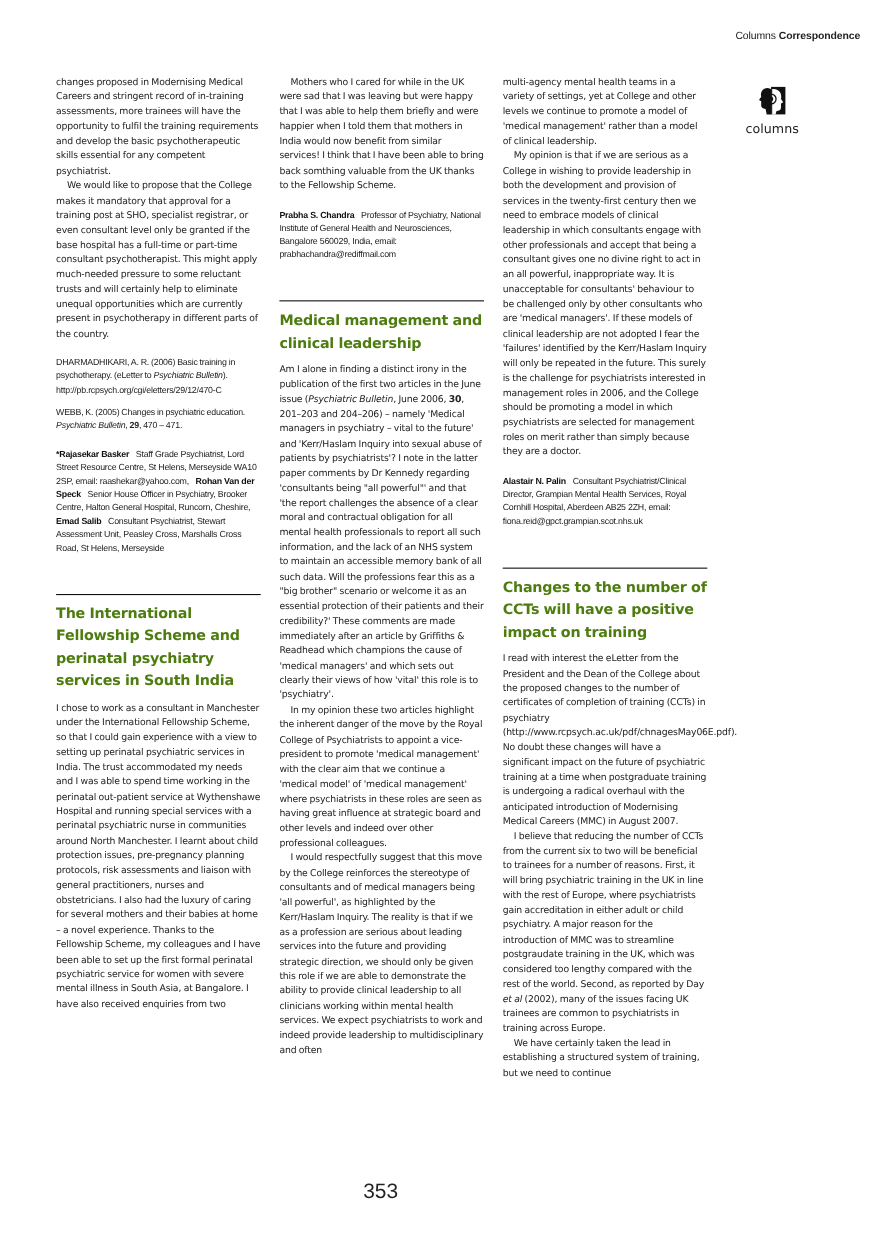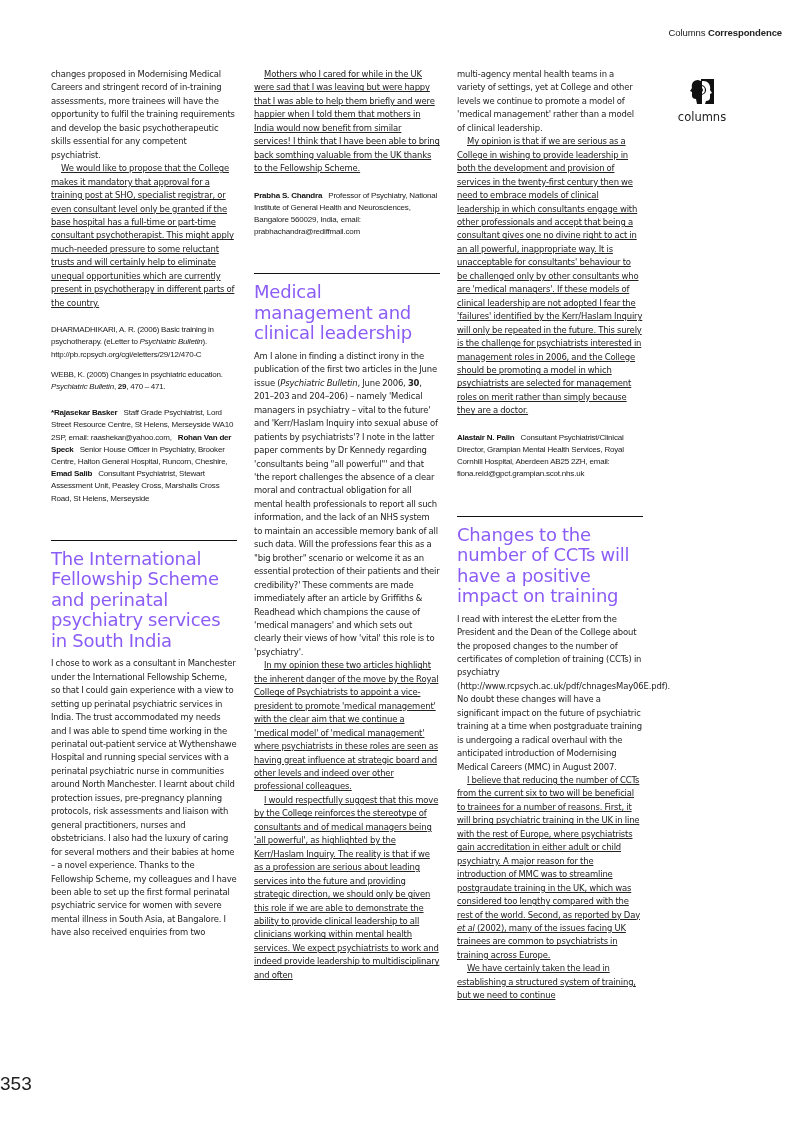--- a/index.html
+++ b/index.html
@@ -8,32 +8,32 @@
   .running-head { position: absolute; top: 27px; right: 18px; font-size: 9.5px; color: #222;
                   font-family: "Liberation Sans", sans-serif; letter-spacing: -0.1px; }
   .running-head b { font-weight: 700; }
   .badge { position: absolute; top: 78px; left: 672px; width: 60px; text-align: center; }
   .badge-logo { display: block; margin: 0 auto; width: 26px; height: 28px; }
   .badge-label { font-size: 11.5px; color: #222; margin-top: 4px; font-family: "DejaVu Sans", sans-serif; }
   .col { position: absolute; top: 68px; width: 186px; font-size: 8.45px; line-height: 13.45px;
          letter-spacing: -0.15px; word-spacing: -0.3px; }
   .col1 { left: 51px; } .col2 { left: 254px; } .col3 { left: 457px; }
   .col p { margin: 0; text-align: left; }
-  .col p.ind { text-indent: 10px; text-decoration: underline; }
+  .col p.ind { text-indent: 10px; }
   .refs { margin-top: 14px; font-family: "Liberation Sans", sans-serif; font-size: 8px; line-height: 12.2px;
           letter-spacing: -0.2px; word-spacing: -0.2px; }
   .refs p { margin: 0 0 8px 0; }
   .refs i, .col i { font-style: italic; }
   .authors { font-family: "Liberation Sans", sans-serif; font-size: 8px; line-height: 12.2px;
              letter-spacing: -0.2px; word-spacing: 0; margin-top: 14px; }
   .authors b { font-weight: 700; color: #111; }
   .rule { border-top: 1.4px solid #111; margin-top: 35px; margin-bottom: 8px; }
-  .heading { font-weight: 400; font-size: 18px; line-height: 20.5px; color: #8b5cf6; margin: 0 0 6px 0;
+  .heading { font-weight: 700; font-size: 13px; line-height: 20.5px; color: #4d7c0f; margin: 0 0 6px 0;
              letter-spacing: -0.2px; font-family: "DejaVu Sans", sans-serif; }
-  .page-number { position: absolute; top: 1073px; left: 0; width: 692px; text-align: left;
+  .page-number { position: absolute; top: 1073px; left: 0; width: 692px; text-align: center;
                  font-size: 19px; color: #222; font-family: "Liberation Sans", sans-serif; }
 </style>
 </head>
 <body>
 
 <div class="running-head">
   <span>Columns</span>
   <b>Correspondence</b>
 </div>
 

